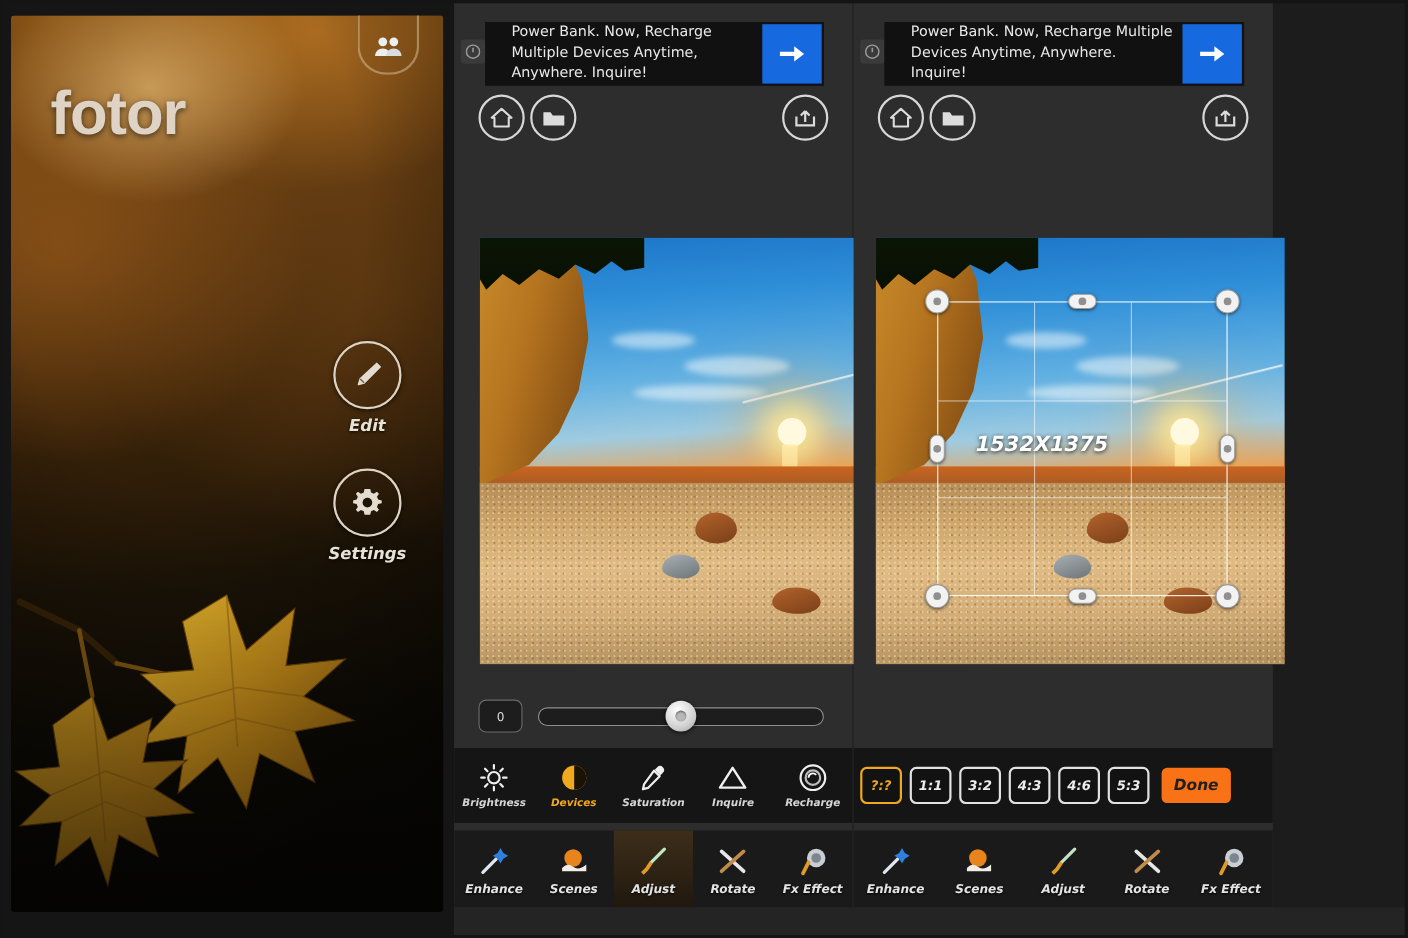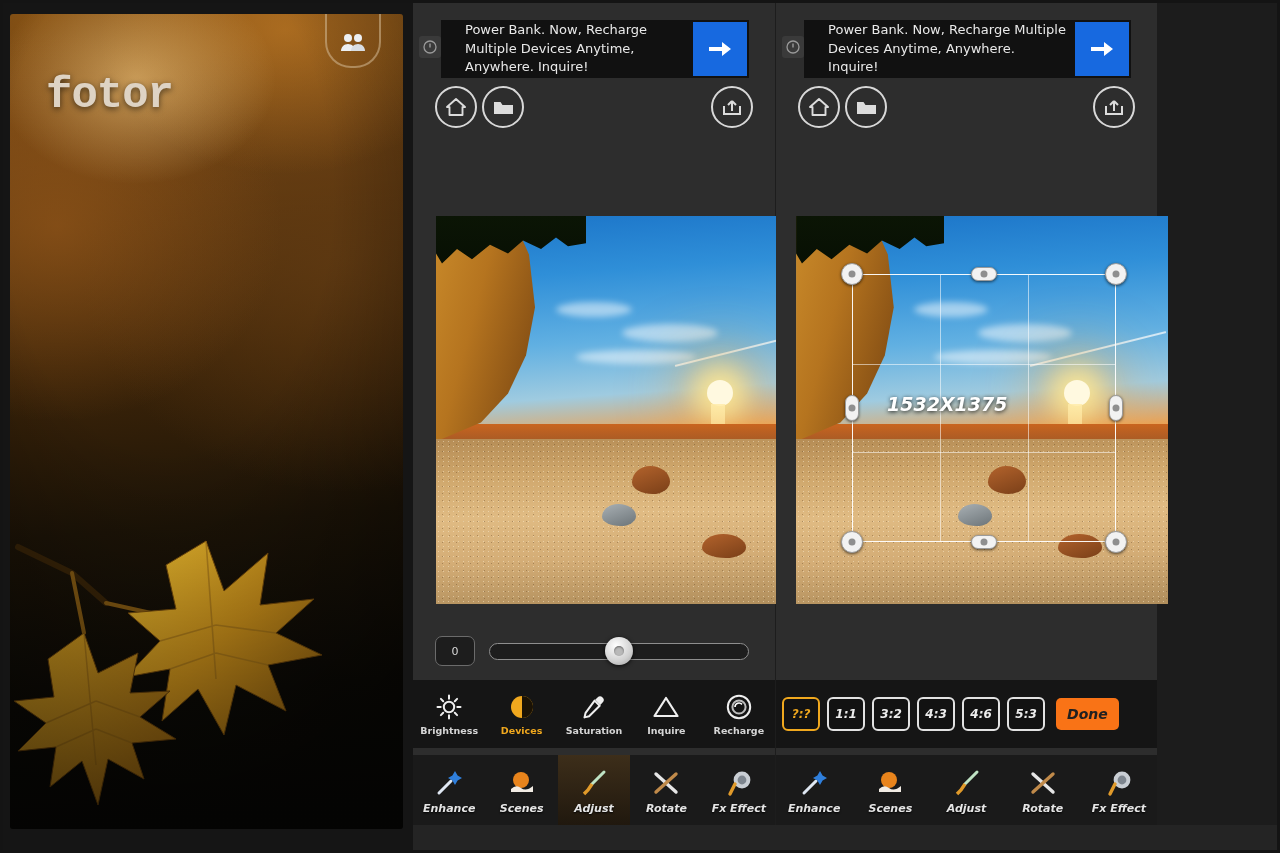--- a/index.html
+++ b/index.html
@@ -16,23 +16,23 @@
             background:
               radial-gradient(ellipse 200px 150px at 32% 8%, rgba(255,214,140,.55), rgba(255,214,140,0) 70%),
               radial-gradient(ellipse 260px 200px at 70% 2%, rgba(196,126,40,.6), rgba(196,126,40,0) 72%),
               radial-gradient(ellipse 300px 260px at 12% 26%, rgba(150,88,26,.65), rgba(120,70,20,0) 75%),
               radial-gradient(ellipse 340px 300px at 85% 30%, rgba(96,58,18,.8), rgba(60,36,10,0) 78%),
               linear-gradient(175deg, #8a5415 0%, #6d4112 18%, #3e2509 42%, #1d1407 62%, #0d0b06 82%, #080806 100%);
   }
   .splash-vignette { position:absolute; inset:0;
             background:radial-gradient(ellipse 120% 90% at 40% 22%, rgba(0,0,0,0) 35%, rgba(0,0,0,.55) 85%); }
 
-  .brand { position:absolute; left:36px; top:56px; font-size:44px; font-weight:bold;
+  .brand { position:absolute; left:36px; top:56px; font-size:56px; font-weight:bold;
            color:#ded3c4; letter-spacing:-1px; text-shadow:0 2px 6px rgba(0,0,0,.6);
-           font-family:Liberation Mono, monospace; }
+           font-family:Liberation Sans, sans-serif; }
 
   .community-tab { position:absolute; right:22px; top:-2px; width:56px; height:56px;
            border-radius:0 0 26px 26px; border:2px solid rgba(230,210,180,.45); border-top:none;
            background:rgba(130,80,26,.35); display:flex; align-items:center;
            justify-content:center; padding-top:6px; }
 
   
   .leaves { position:absolute; left:0; bottom:0; width:330px; height:300px; }
 
   
@@ -128,21 +128,21 @@
                   box-shadow:0 1px 4px rgba(0,0,0,.75); }
   .slider-thumb i { position:absolute; left:50%; top:50%; transform:translate(-50%,-50%);
                     width:10px; height:10px; border-radius:50%; background:#b9b9b9;
                     box-shadow:inset 0 1px 2px rgba(0,0,0,.45); }
 
   
   .adjust-strip { position:absolute; left:0; right:0; height:68px; background:#151515;
                   display:flex; align-items:center; }
   .adj-item { flex:1; text-align:center; cursor:pointer; }
   .adj-ic { height:30px; display:flex; align-items:center; justify-content:center; margin-bottom:3px; }
-  .adj-lb { font-size:9.5px; color:#d5d5d5; font-weight:bold;
+  .adj-lb { font-size:9.5px; color:#d5d5d5; font-style:italic; font-weight:bold;
             font-family:"DejaVu Sans", sans-serif; }
   .adj-item.active .adj-lb { color:#f0a81e; }
 
   
   .ratio-strip { position:absolute; height:68px; background:#151515;
                  display:flex; align-items:center; gap:7px; }
   .ratio { width:38px; height:34px; border-radius:6px; border:2px solid #e2e2e2;
            background:#121212; display:flex; align-items:center; justify-content:center;
            font-size:12px; font-weight:bold; font-style:italic; color:#ececec; cursor:pointer;
            font-family:"DejaVu Sans", sans-serif; }
@@ -209,22 +209,43 @@
           <circle cx="8" cy="6" r="4" fill="#eceff2"></circle>
           <circle cx="18" cy="6" r="4" fill="#eceff2"></circle>
           <path d="M1 19c0-4.2 3.2-7 7-7s7 2.8 7 7z" fill="#eceff2"></path>
           <path d="M11 19c0-4.2 3.2-7 7-7s7 2.8 7 7z" fill="#d8dde2"></path>
         </svg>
       </div>
 
       <div class="menu">
 
 
-
-
+        <div class="menu-item">
+          <div class="menu-circle">
+            <svg width="30" height="30" viewBox="0 0 30 30">
+              <path d="M23.5 4.5 L26.5 7.5 L12 22 L7 23.5 L8.5 18.5 Z" fill="#e4dcd0" stroke="#e4dcd0" stroke-width="1.6" stroke-linejoin="round"></path>
+              <path d="M8.5 18.5 L12 22" stroke="#6d6256" stroke-width="1.4"></path>
+            </svg>
+          </div>
+          <div class="menu-label">Edit</div>
+        </div>
+
+
+        <div class="menu-item">
+          <div class="menu-circle">
+            <svg width="30" height="30" viewBox="0 0 30 30">
+              <path d="M15 2.5 l2.6 0 .7 3.2 2.6 1.1 2.7-1.8 1.9 1.9 -1.8 2.7 1.1 2.6 3.2 .7 0 2.6
+                       -3.2 .7 -1.1 2.6 1.8 2.7 -1.9 1.9 -2.7-1.8 -2.6 1.1 -.7 3.2 -2.6 0 -2.6 0
+                       -.7-3.2 -2.6-1.1 -2.7 1.8 -1.9-1.9 1.8-2.7 -1.1-2.6 -3.2-.7 0-2.6
+                       3.2-.7 1.1-2.6 -1.8-2.7 1.9-1.9 2.7 1.8 2.6-1.1 .7-3.2 z" fill="#e4dcd0"></path>
+              <circle cx="15" cy="15" r="4.4" fill="#1b1307"></circle>
+            </svg>
+          </div>
+          <div class="menu-label">Settings</div>
+        </div>
 
       </div>
     </div>
   </div>
 
   <div class="editors">
 
     <div class="editor p1">
 
       <div class="ad-row">

